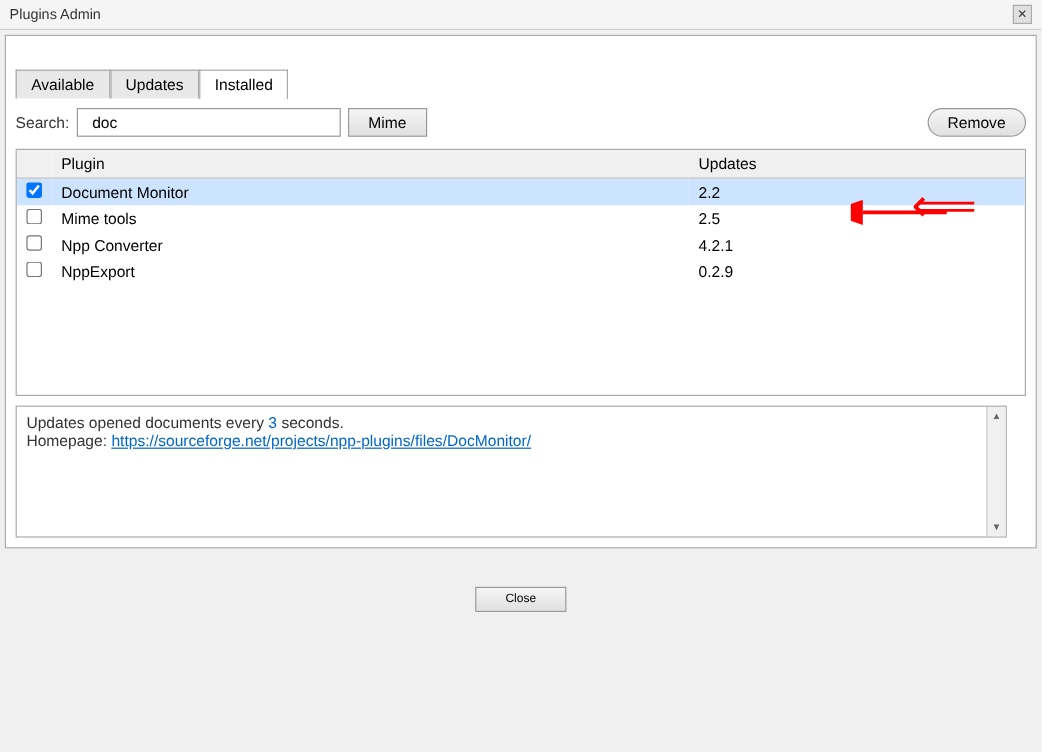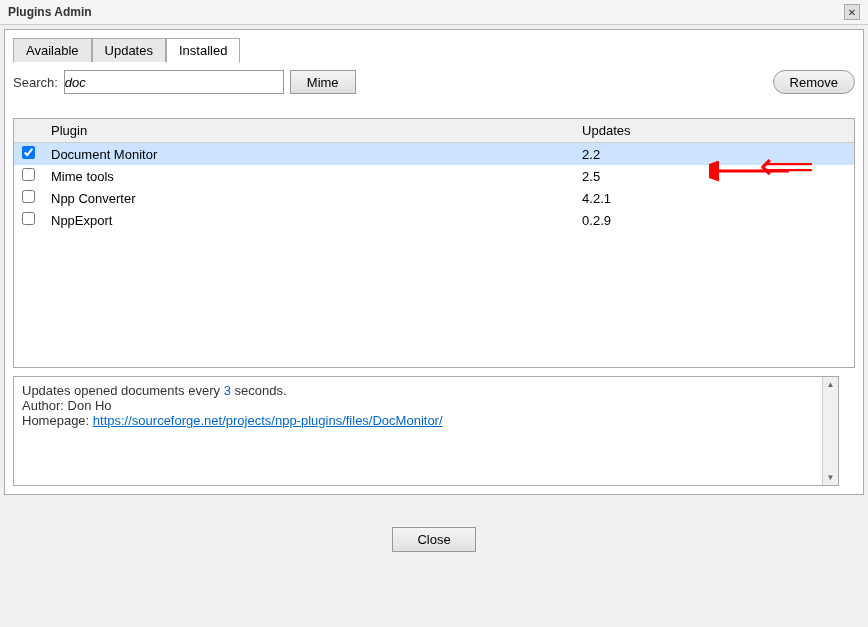--- a/index.html
+++ b/index.html
@@ -14,89 +14,89 @@
     .title-bar {
       background: #f5f5f5;
       border-bottom: 1px solid #ccc;
       padding: 4px 8px;
       font-size: 12px;
       color: #333;
       display: flex;
       align-items: center;
       justify-content: space-between;
     }
-    .title-bar-left { display: flex; align-items: center; gap: 6px; font-weight: bold; }
+    .title-bar-left { display: flex; align-items: center; gap: 6px; }
     .title-close-btn {
       width: 16px; height: 16px;
       border: 1px solid #aaa;
       background: #e0e0e0;
       font-size: 10px;
       cursor: pointer;
       display: flex; align-items: center; justify-content: center;
     }
     .main-container {
       background: #fff;
       margin: 4px;
       border: 1px solid #aaa;
       padding: 8px;
     }
     .tabs {
       display: flex;
       gap: 0;
       margin-bottom: 8px;
+      margin-top: 20px;
     }
     .tab {
       padding: 4px 12px;
       border: 1px solid #aaa;
       border-bottom: none;
       background: #e8e8e8;
       cursor: pointer;
       font-size: 13px;
       position: relative;
     }
     .tab.active {
       background: #fff;
       border-bottom: 1px solid #fff;
       z-index: 1;
       margin-bottom: -1px;
     }
     .search-row {
       display: flex;
       align-items: center;
-      margin-bottom: 24px;
+      margin-bottom: 10px;
       gap: 6px;
     }
     .search-label { font-size: 13px; color: #333; }
     .search-input {
       border: 1px solid #999;
-      padding: 2px 0;
+      padding: 2px 12px;
       font-size: 13px;
       width: 220px;
       height: 24px;
       background: #fff;
       color: #000;
-      font-style: italic;
     }
     .btn {
       border: 1px solid #999;
       background: linear-gradient(to bottom, #f5f5f5, #e0e0e0);
       padding: 3px 16px;
       font-size: 13px;
       cursor: pointer;
       height: 24px;
       color: #000;
     }
     .remove-btn {
       margin-left: auto;
     }
     .plugin-table {
       border: 1px solid #aaa;
       width: 100%;
       margin-bottom: 8px;
-      height: 250px;
+      height: 206px;
       overflow-y: auto;
       position: relative;
     }
     .plugin-table table {
       width: 100%;
       border-collapse: collapse;
     }
     .plugin-table thead th {
       background: #f0f0f0;
       border-bottom: 1px solid #ccc;
@@ -159,21 +159,21 @@
     .footer-row {
       display: flex;
       justify-content: center;
       margin-top: 16px;
       padding: 16px 0 8px;
     }
     .close-btn {
       border: 1px solid #999;
       background: linear-gradient(to bottom, #f5f5f5, #e0e0e0);
       padding: 4px 24px;
-      font-size: 13px;
+      font-size: 10px;
       cursor: pointer;
       color: #000;
     }
   </style>
 </head>
 <body>
 
 <div class="title-bar">
   <div class="title-bar-left">
     <span>Plugins Admin</span>
@@ -251,21 +251,20 @@
 
     <div style="position: absolute; right: 40px; top: 28px; pointer-events: none; font-size: 38px; color: red; line-height: 1;">
       ⟸
     </div>
   </div>
 
   <div class="description-box" style="margin-right: 16px; position: relative;">
     <div>
       <span>Updates opened documents every </span><span class="description-highlight">3</span><span> seconds.</span>
     </div>
-    <div>Author: Don Ho</div>
     <div>
       <span>Homepage: </span><a href="#">https://sourceforge.net/projects/npp-plugins/files/DocMonitor/</a>
     </div>
 
     <div class="scrollbar-track">
       <div class="scrollbar-arrow">▲</div>
       <div class="scrollbar-arrow">▼</div>
     </div>
   </div>
 

